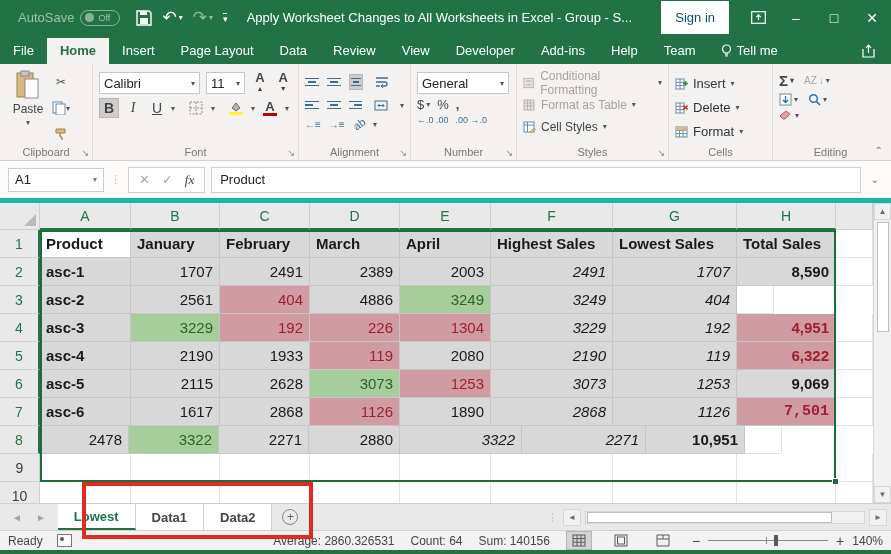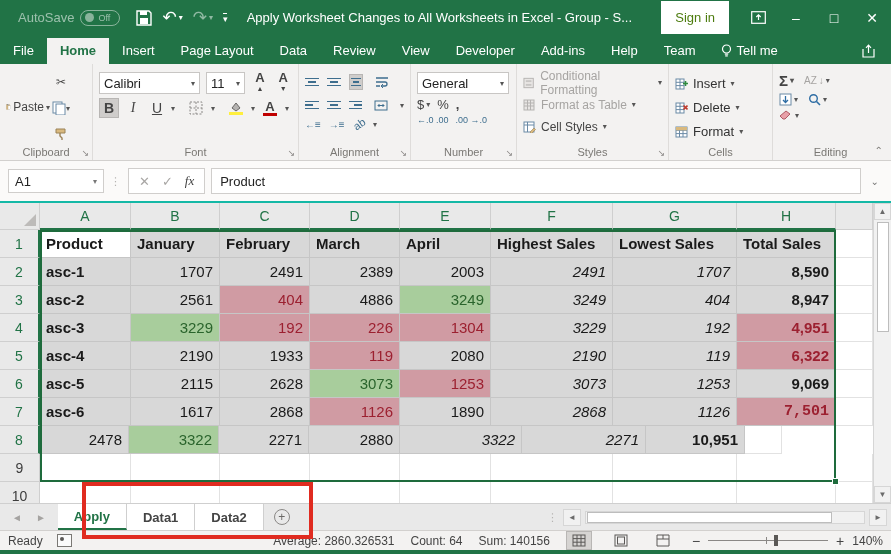--- a/index.html
+++ b/index.html
@@ -12,38 +12,38 @@
   .titlebar { height:35px; background:var(--green,#217346); display:flex; align-items:center; color:#fff; }
   .autosave { display:flex; align-items:center; gap:6px; margin-left:18px; opacity:.55; font-size:13px; }
   .as-pill { width:40px; height:16px; border:1px solid #dfe9e2; border-radius:9px; display:flex; align-items:center; gap:4px; padding:0 4px; font-size:9px; }
   .as-dot { width:9px; height:9px; background:#dfe9e2; border-radius:50%; }
   .qat { display:flex; align-items:center; gap:10px; margin-left:16px; }
   .qat .btn { display:flex; align-items:center; font-size:17px; color:#fff; }
   .qat .dd { font-size:8px; margin-left:2px; }
   .dim { opacity:.5; }
   .qat-custom { display:inline-block; font-size:9px; border-top:1.5px solid #fff; line-height:8px; padding-top:1px; }
   .title-text { flex:1; text-align:center; font-size:13px; white-space:nowrap; overflow:hidden; }
-  .signin { background:#fff; color:#4d7c0f; font-size:13px; padding:9px 14px; margin:0 10px; cursor:default; }
+  .signin { background:#fff; color:#0c4a6e; font-size:13px; padding:9px 14px; margin:0 10px; cursor:default; }
   .winbtns { display:flex; align-items:center; }
   .winbtn { width:38px; height:35px; display:flex; align-items:center; justify-content:center; font-size:14px; color:#fff; }
 
   
   .tabrow { height:29px; background:var(--green,#217346); display:flex; align-items:flex-end; color:#fff; font-size:13px; }
   .rtab { padding:5px 13px 6px; white-space:nowrap; }
   .rtab.active { background:#f3f2f1; color:#217346; font-weight:bold; }
   .tellme { display:flex; align-items:center; gap:5px; padding:5px 12px 6px; }
   .share-btn { margin-left:auto; padding:4px 14px 6px; }
 
   
   .ribbon { height:97px; background:#f3f2f1; border-bottom:1px solid #d2d0ce; display:flex; position:relative; font-size:12px; color:#444; }
   .rgroup { position:relative; padding:4px 6px 16px; display:flex; }
   .rgroup + .rgroup { border-left:1px solid #dedcda; }
   .glabel { position:absolute; bottom:2px; left:0; right:0; text-align:center; font-size:11px; color:#7a7874; }
   .launcher { position:absolute; bottom:2px; right:3px; font-size:9px; color:#8a8886; }
-  .bigbtn { display:flex; flex-direction:row; align-items:center; justify-content:flex-start; width:44px; gap:2px; padding-top:2px; }
+  .bigbtn { display:flex; flex-direction:column; align-items:center; justify-content:flex-start; width:44px; gap:2px; padding-top:2px; }
   .bigbtn .cap { font-size:12px; color:#444; }
   .dd8 { font-size:8px; color:#555; }
   .col { display:flex; flex-direction:column; justify-content:flex-start; gap:4px; padding-top:4px; }
   .rowline { display:flex; align-items:center; gap:6px; }
   .mini { display:flex; align-items:center; gap:2px; font-size:13px; color:#444; }
   .combo { background:#fff; border:1px solid #c8c6c4; height:22px; display:flex; align-items:center; padding:0 4px; font-size:13px; color:#222; }
   .combo .dd8 { margin-left:auto; }
   .btn-letter { width:20px; height:20px; display:flex; align-items:center; justify-content:center; font-size:14px; }
   .pressed { background:#cfcdcb; border:1px solid #b8b6b4; }
   .ubar { text-decoration:underline; }
@@ -52,21 +52,21 @@
   .alni.l i:nth-child(2){width:60%} .alni.c i:nth-child(2){width:60%;margin:2px auto} .alni.r i:nth-child(2){width:60%;margin-left:auto}
   .icobox { width:22px; height:20px; display:flex; align-items:center; justify-content:center; }
   .graytxt { color:#a6a4a2; }
   .styles-item { display:flex; align-items:center; gap:5px; height:21px; font-size:12px; }
   .cells-item { display:flex; align-items:center; gap:5px; height:23px; font-size:13px; color:#333; }
   .collapse { position:absolute; right:8px; bottom:4px; color:#7a7874; font-size:10px; }
   .swatch { display:inline-block; width:14px; height:3px; }
   .fontbtn { display:flex; flex-direction:column; align-items:center; line-height:11px; width:18px; font-size:13px; font-weight:bold; }
 
   
-  .fbar { height:42px; background:#fbfaf9; border-bottom:2px solid #14b8a6; display:flex; align-items:center; padding:7px 8px; gap:6px; }
+  .fbar { height:42px; background:#fbfaf9; border-bottom:5px solid #14b8a6; display:flex; align-items:center; padding:7px 8px; gap:6px; }
   .namebox { width:96px; height:24px; background:#fff; border:1px solid #d0cecc; display:flex; align-items:center; padding:0 6px; font-size:13px; color:#222; }
   .namebox .dd8 { margin-left:auto; color:#777; }
   .splitdots { color:#b5b3b1; font-size:11px; letter-spacing:1px; }
   .fxbtns { display:flex; align-items:center; gap:12px; background:#fff; border:1px solid #d0cecc; height:26px; padding:0 10px; }
   .fxbtns .g { color:#a8a6a4; font-size:13px; }
   .fxbtns .fx { font-style:italic; font-size:13px; color:#444; font-family:"Liberation Serif", serif; }
   .formula-field { flex:1; height:26px; background:#fff; border:1px solid #d0cecc; display:flex; align-items:center; padding:0 8px; font-size:13px; color:#222; }
   .fbar-chev { color:#777; font-size:10px; padding:0 4px; }
 
   
@@ -514,21 +514,20 @@
         </div>
         <div class="grow">
           <div class="rowhdr">3</div>
           <div class="cell t b" style="width: 91px;">asc-2</div>
           <div class="cell" style="width: 89px;">2561</div>
           <div class="cell r" style="width: 90px;">404</div>
           <div class="cell" style="width: 90px;">4886</div>
           <div class="cell g" style="width: 91px;">3249</div>
           <div class="cell i" style="width: 122px;">3249</div>
           <div class="cell i" style="width: 124px;">404</div>
-          <div class="cell b" style="width: 99px;">8,947</div>
           <div class="cell empty" style="width: 37px;"></div>
         </div>
         <div class="grow">
           <div class="rowhdr">4</div>
           <div class="cell t b" style="width: 91px;">asc-3</div>
           <div class="cell g" style="width: 89px;">3229</div>
           <div class="cell r" style="width: 90px;">192</div>
           <div class="cell r" style="width: 90px;">226</div>
           <div class="cell r" style="width: 91px;">1304</div>
           <div class="cell i" style="width: 122px;">3229</div>
@@ -617,21 +616,21 @@
       <span class="varrow">▼</span>
     </div>
   </div>
 
   <div class="tabstrip">
     <span class="navarrows">
       <span>◄</span>
       <span>►</span>
     </span>
     <span id="stabs" style="display:flex;">
-        <span class="stab active">Apply</span>
+        <span class="stab active">Lowest</span>
         <span class="stab">Data1</span>
         <span class="stab">Data2</span>
       </span>
     <span class="addsheet">+</span>
     <span class="hscroll">
       <span class="splitdots">⋮</span>
       <span class="harrow">◄</span>
       <span class="htrack">
           <span class="hthumb"></span>
         </span>

